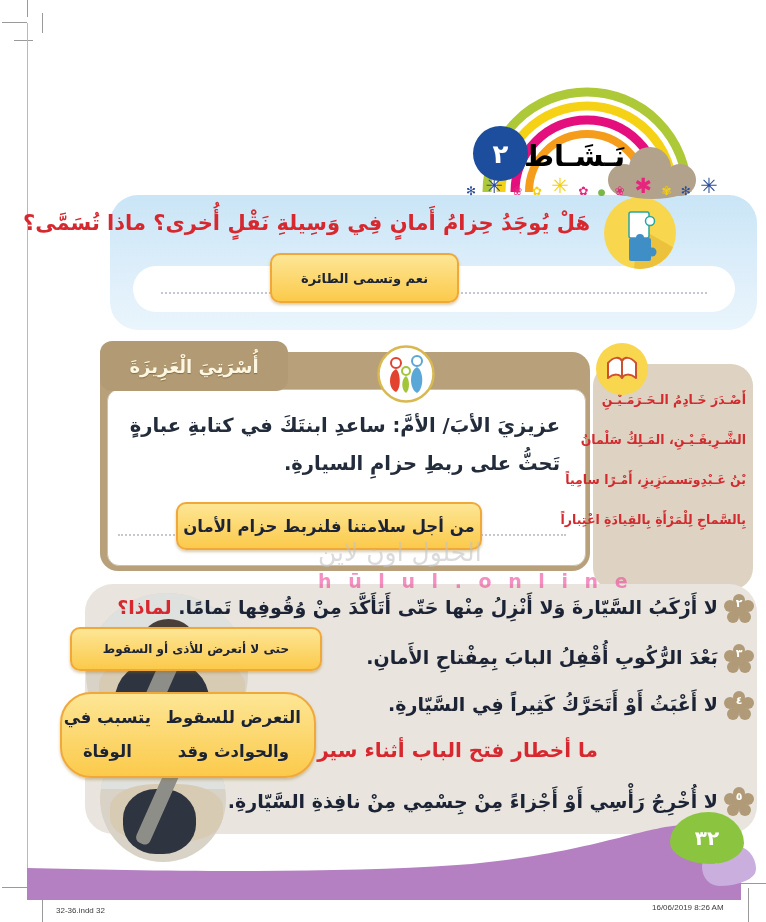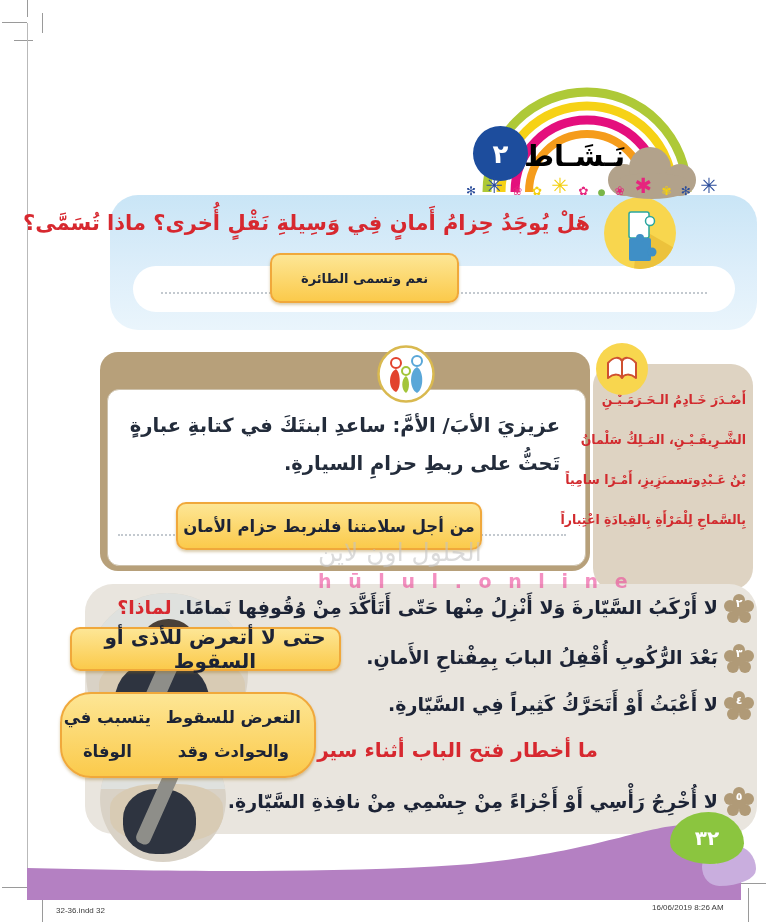--- a/index.html
+++ b/index.html
@@ -69,21 +69,21 @@
      font-size:11px;font-weight:bold;}
   .photo{position:absolute;border-radius:50%;overflow:hidden;background:#d9d2c6;z-index:1;}
   .photo .win{position:absolute;left:0;top:0;right:0;height:42%;background:#dfe1de;}
   .photo .seat{position:absolute;left:8%;top:38%;width:90%;height:46%;background:#d8cbb4;border-radius:40%;}
   .photo .head{position:absolute;left:34%;top:16%;width:34%;height:30%;background:#4a4039;border-radius:50%;}
   .photo .body{position:absolute;left:18%;top:42%;width:58%;height:52%;background:#2e3440;border-radius:45%;}
   .photo .strap{position:absolute;left:40%;top:24%;width:12%;height:64%;background:#8e8e89;
      transform:rotate(24deg);border-radius:6px;}
   #photo-1{left:86px;top:593px;width:162px;height:162px;}
   #photo-2{left:100px;top:736px;width:126px;height:126px;}
-  #callout-1{left:70px;top:627px;width:248px;height:40px;font-size:20px;padding-left:19px;}
+  #callout-1{left:70px;top:627px;width:248px;height:40px;font-size:12px;}
   #callout-2{left:60px;top:692px;width:252px;height:82px;font-size:16.5px;flex-direction:row;line-height:34px;border-radius:31px;}
 
   
   #purple-wave{left:27px;top:815px;z-index:1;}
   #page-number-blob{left:670px;top:812px;width:74px;height:52px;background:#8bc53f;
      border-radius:52% 48% 46% 54% / 58% 60% 40% 42%;display:flex;align-items:center;
      justify-content:center;color:#ffffff;font-weight:bold;font-size:20px;z-index:4;}
   #lavender-leaf{left:702px;top:846px;width:54px;height:40px;background:#c9aede;
      border-radius:62% 38% 68% 32% / 52% 58% 42% 48%;z-index:3;}
   #lavender-leaf::after{content:"";position:absolute;left:10px;top:8px;width:26px;height:20px;
@@ -162,20 +162,21 @@
     <circle cx="48" cy="55" r="4.5" fill="#3f8fc6"></circle>
     <circle cx="36" cy="41" r="4" fill="#3f8fc6"></circle>
   </svg>
   <div class="abs rtl nowrap" id="question-text">هَلْ يُوجَدُ حِزامُ أَمانٍ فِي وَسِيلةِ نَقْلٍ أُخرى؟ ماذا تُسَمَّى؟</div>
   <div class="abs" id="answer-pill-1">
     <div class="dotted" id="q-dotted"></div>
   </div>
   <div class="abs rtl answer-yellow" id="answer-1">نعم وتسمى الطائرة</div>
 
   <div class="abs" id="family-body"></div>
+  <div class="abs rtl" id="family-banner">أُسْرَتِيَ الْعَزِيزَةَ</div>
   <div class="abs" id="family-white"></div>
   <svg class="abs" id="family-icon" viewBox="0 0 58 58">
     <circle cx="29" cy="29" r="27.5" fill="#ffffff" stroke="#d9b94f" stroke-width="2.5"></circle>
     <circle cx="19" cy="18" r="5" fill="none" stroke="#e2432e" stroke-width="2"></circle>
     <path d="M19,24 C11,28 11,44 19,47 C24,44 24,28 19,24 Z" fill="#e2432e"></path>
     <circle cx="40" cy="16" r="5" fill="none" stroke="#5aa7d8" stroke-width="2"></circle>
     <path d="M40,22 C32,26 32,44 40,48 C47,44 47,26 40,22 Z" fill="#5aa7d8"></path>
     <circle cx="29" cy="26" r="4" fill="none" stroke="#a3c53a" stroke-width="2"></circle>
     <path d="M29,31 C24,34 24,45 29,48 C33,45 33,34 29,31 Z" fill="#a3c53a"></path>
   </svg>

